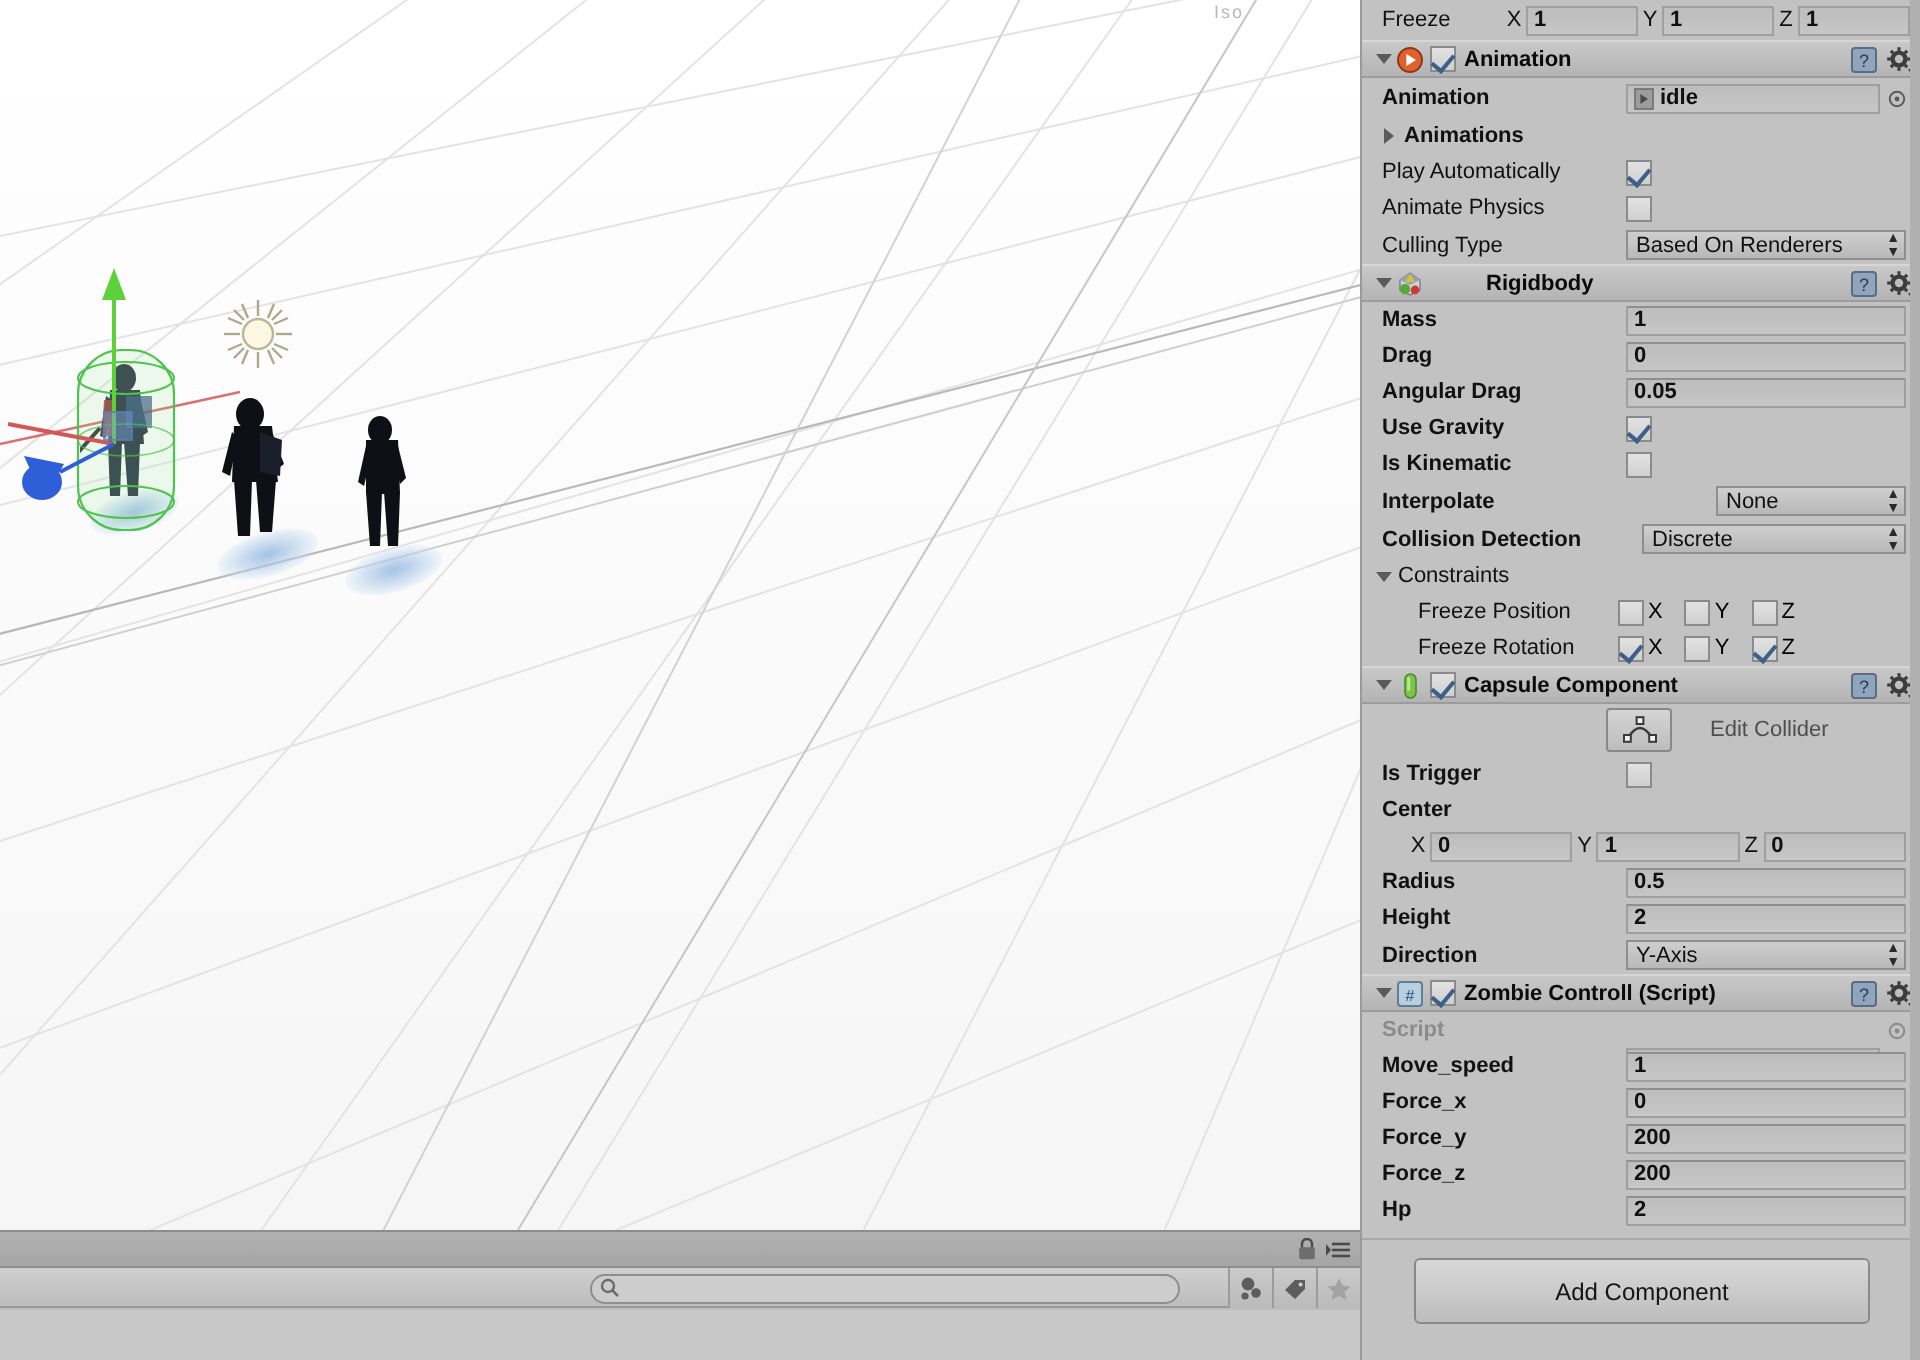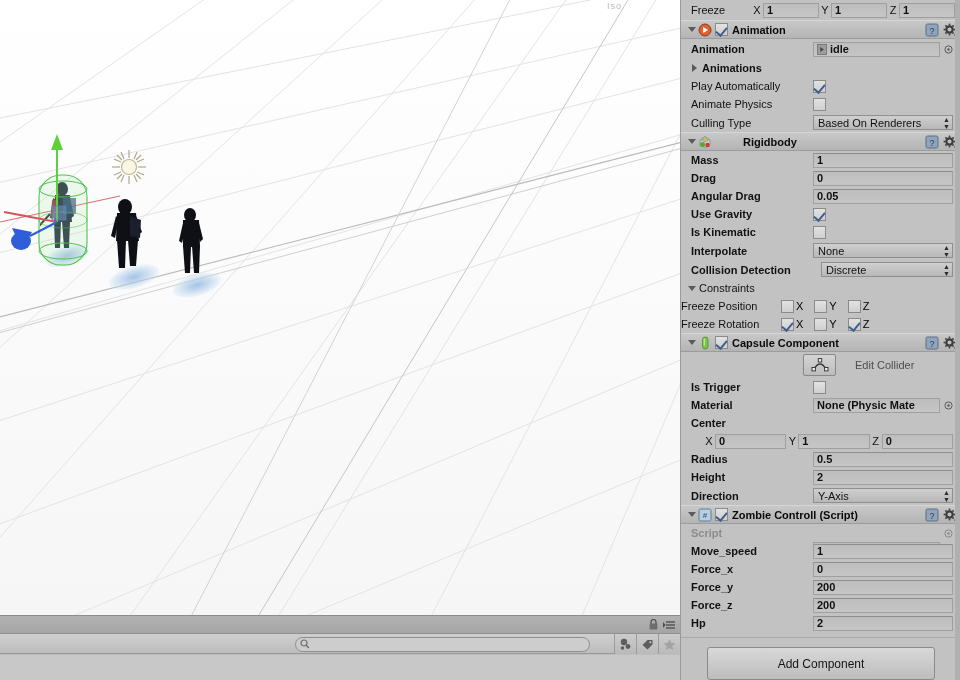--- a/index.html
+++ b/index.html
@@ -190,21 +190,21 @@
   .vec3 { display: flex; align-items: center; flex: 1 1 auto; gap: 0; margin-right: 8px; }
   .vec3 .ax { width: 12px; text-align: center; font-size: 11px; color: #111; flex: 0 0 auto; }
   .vec3 .f {
     flex: 1 1 0; height: 15px; min-width: 0;
     background: linear-gradient(to bottom,#bdbdbd,#c6c6c6);
     border: 1px solid #9f9f9f;
     font-size: 11px; font-weight: bold; color: #101010;
     display: flex; align-items: center; padding: 0 3px;
   }
 
-  .constraint-row { height: 18px; display: flex; align-items: center; }
+  .constraint-row { height: 18px; display: flex; align-items: center; padding-left: 28px; }
   .constraint-row .clbl { width: 100px; font-size: 11px; color: #111; flex: 0 0 auto; }
   .constraint-row .cgroup { display: flex; align-items: center; gap: 11px; }
   .constraint-row .cg { display: flex; align-items: center; gap: 2px; }
   .constraint-row .cg span { font-size: 11px; }
 
   .edit-collider-row { height: 26px; display: flex; align-items: center; padding-left: 122px; }
   .ec-btn {
     width: 33px; height: 22px;
     background: linear-gradient(to bottom,#d4d4d4,#bdbdbd);
     border: 1px solid #888; border-radius: 2px;
@@ -554,21 +554,21 @@
         <div class="field">0.05</div>
       </div>
       <div class="row">
         <div class="lbl bold">Use Gravity</div>
         <div class="cbox on"></div>
       </div>
       <div class="row">
         <div class="lbl bold">Is Kinematic</div>
         <div class="cbox"></div>
       </div>
-      <div class="row" style="height:19px;">
+      <div class="row" style="height:19px;gap:45px;">
         <div class="lbl bold">Interpolate</div>
         <div class="popup">
           <span>None</span>
           <span class="arrows">▲<br>▼</span>
         </div>
       </div>
       <div class="row" style="height:19px;">
         <div class="lbl bold" style="width:130px;">Collision Detection</div>
         <div class="popup">
           <span>Discrete</span>
@@ -662,32 +662,20 @@
           </svg>
         </div>
         <div class="ec-label">Edit Collider</div>
       </div>
 
       <div class="row">
         <div class="lbl bold">Is Trigger</div>
         <div class="cbox"></div>
       </div>
 
-      <div class="row">
-        <div class="lbl bold">Material</div>
-        <div class="objfield">
-          <span>None (Physic Mate</span>
-        </div>
-        <div class="picker">
-          <svg width="9" height="9" viewBox="0 0 9 9">
-              <circle cx="4.5" cy="4.5" r="3.6" fill="none" stroke="#5a5a5a" stroke-width="1"></circle>
-              <circle cx="4.5" cy="4.5" r="1.2" fill="#5a5a5a"></circle>
-            </svg>
-        </div>
-      </div>
 
       <div class="row">
         <div class="lbl bold">Center</div>
       </div>
       <div class="row" style="padding-left:22px;">
         <div class="vec3">
           <div class="ax">X</div>
           <div class="f">0</div>
           <div class="ax">Y</div>
           <div class="f">1</div>

